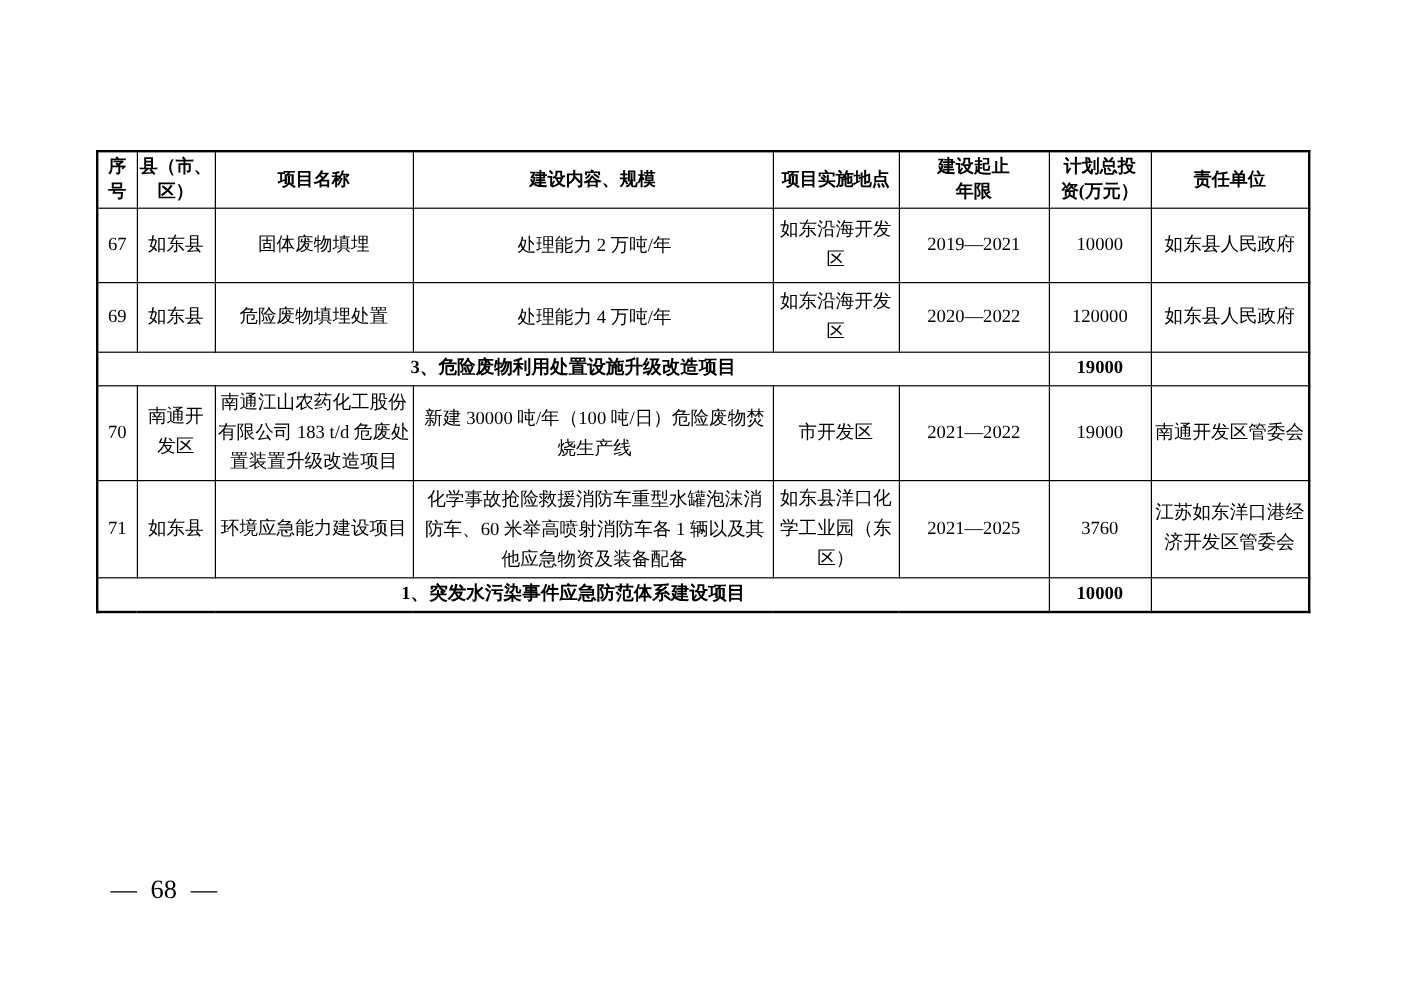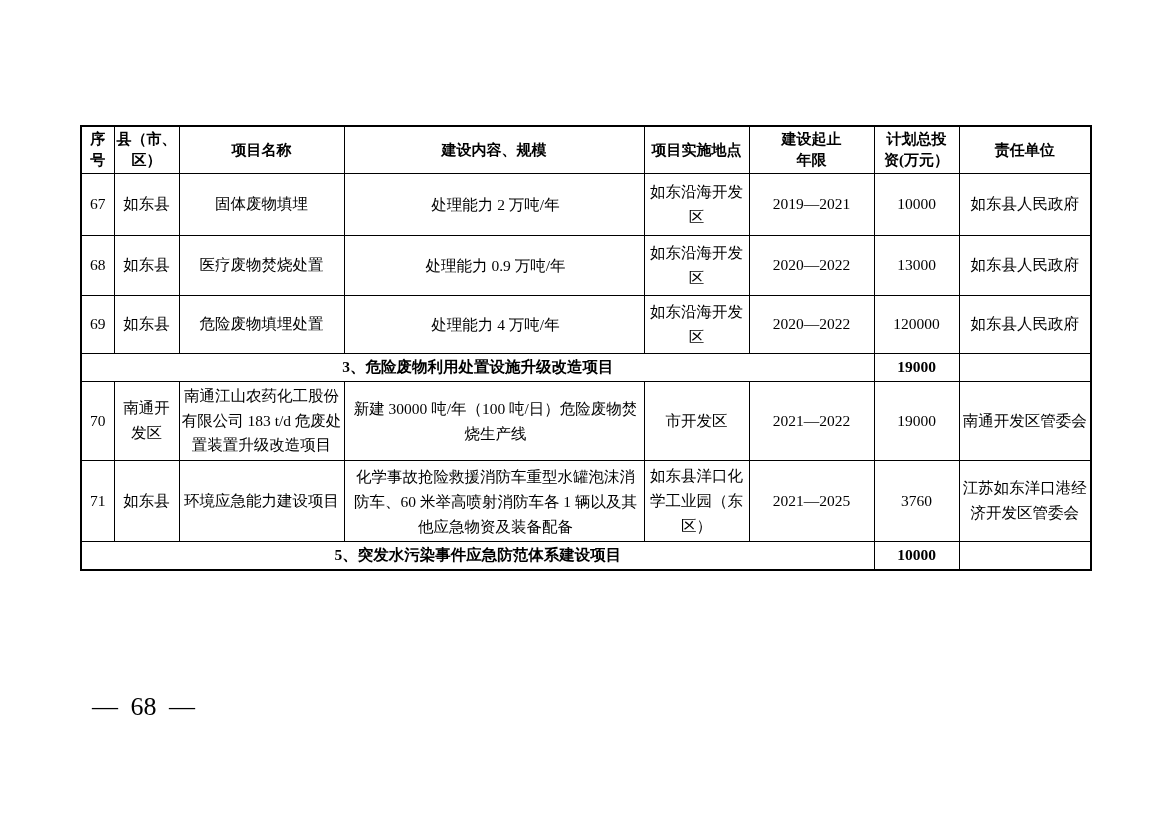--- a/index.html
+++ b/index.html
@@ -63,22 +63,22 @@
     line-height: 1.35;
   }
   td.section-inv {
     font-weight: bold;
     line-height: 1.35;
     padding: 1px 2px;
   }
   .page-number {
     position: absolute;
     left: 92px;
-    top: 692px;
-    font-size: 26px;
+    top: 728px;
+    font-size: 22px;
     word-spacing: 6px;
     color: #000;
     white-space: nowrap;
   }
 </style>
 </head>
 <body>
 
 <div class="page">
 
@@ -115,30 +115,20 @@
         <td class="c">67</td>
         <td class="c">如东县</td>
         <td class="c">固体废物填埋</td>
         <td class="content">处理能力 2 万吨/年</td>
         <td class="c">如东沿海开发区</td>
         <td class="c">2019—2021</td>
         <td class="c">10000</td>
         <td class="c">如东县人民政府</td>
       </tr>
 
-      <tr style="height:60px">
-        <td class="c">68</td>
-        <td class="c">如东县</td>
-        <td class="c">医疗废物焚烧处置</td>
-        <td class="content">处理能力 0.9 万吨/年</td>
-        <td class="c">如东沿海开发区</td>
-        <td class="c">2020—2022</td>
-        <td class="c">13000</td>
-        <td class="c">如东县人民政府</td>
-      </tr>
 
       <tr style="height:58px">
         <td class="c">69</td>
         <td class="c">如东县</td>
         <td class="c">危险废物填埋处置</td>
         <td class="content">处理能力 4 万吨/年</td>
         <td class="c">如东沿海开发区</td>
         <td class="c">2020—2022</td>
         <td class="c">120000</td>
         <td class="c">如东县人民政府</td>
@@ -168,21 +158,21 @@
         <td class="c">如东县</td>
         <td class="c">环境应急能力建设项目</td>
         <td class="content">化学事故抢险救援消防车重型水罐泡沫消防车、60 米举高喷射消防车各 1 辆以及其他应急物资及装备配备</td>
         <td class="c">如东县洋口化学工业园（东区）</td>
         <td class="c">2021—2025</td>
         <td class="c">3760</td>
         <td class="c">江苏如东洋口港经济开发区管委会</td>
       </tr>
 
       <tr style="height:23px">
-        <td class="section-title" colspan="6">5、突发水污染事件应急防范体系建设项目</td>
+        <td class="section-title" colspan="6">1、突发水污染事件应急防范体系建设项目</td>
         <td class="c section-inv">10000</td>
         <td class="c"></td>
       </tr>
 
     </tbody>
       </table>
   </div>
 
   <div class="page-number">— 68 —</div>
 

